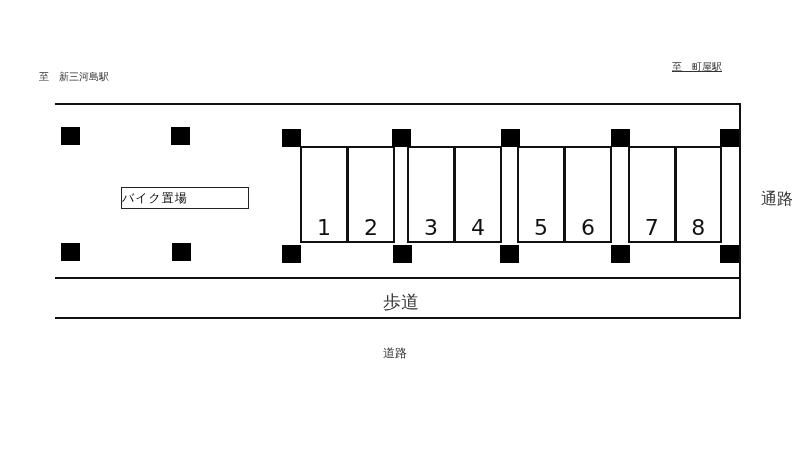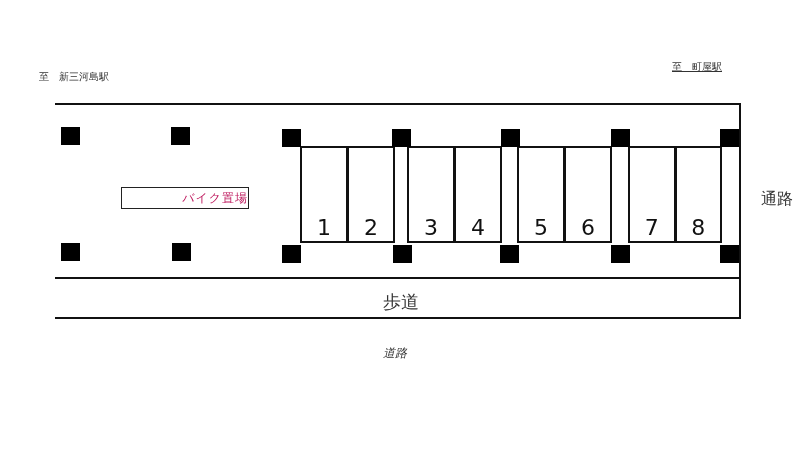--- a/index.html
+++ b/index.html
@@ -8,21 +8,21 @@
   .label { position:absolute; font-size:10px; color:#333; white-space:nowrap; }
   .hline { position:absolute; height:2px; background:#111; }
   .vline { position:absolute; width:2px; background:#111; }
   .pillar { position:absolute; width:19px; height:18px; background:#000; }
   .group { position:absolute; border:2px solid #111; box-sizing:border-box; background:#fff; display:flex; }
   .space { flex:1; position:relative; box-sizing:border-box; }
   .space + .space { border-left:3px solid #111; }
   .space-num { position:absolute; bottom:0px; left:0; right:0; text-align:center;
                font-family:"DejaVu Sans", sans-serif; font-size:22px; line-height:26px; color:#111; }
   .bike-box { position:absolute; border:1.5px solid #222; box-sizing:border-box; background:#fff;
-              font-size:12px; color:#be185d; display:flex; align-items:center; justify-content:flex-end; letter-spacing:1px; }
+              font-size:12px; color:#000000; display:flex; align-items:center; justify-content:flex-start; letter-spacing:1px; }
 </style>
 </head>
 <body>
 
 <div class="label" style="left:39px; top:70px;">至　新三河島駅</div>
 <div class="label" style="left:672px; top:60px;text-decoration:underline;">至　町屋駅</div>
 
 <div class="hline" style="left:55px; top:103px; width:686px;"></div>
 <div class="vline" style="left:739px; top:103px; height:216px;"></div>
 <div class="hline" style="left:55px; top:277px; width:686px;"></div>
@@ -77,13 +77,13 @@
 <div class="pillar" style="left:720px; top:129px;"></div>
 
 <div class="pillar" style="left:282px; top:245px;"></div>
 <div class="pillar" style="left:393px; top:245px;"></div>
 <div class="pillar" style="left:500px; top:245px;"></div>
 <div class="pillar" style="left:611px; top:245px;"></div>
 <div class="pillar" style="left:720px; top:245px;"></div>
 
 <div class="label" style="left:761px; top:189px; font-size:16px;">通路</div>
 <div class="label" style="left:383px; top:290px; font-size:18px;">歩道</div>
-<div class="label" style="left:383px; top:345px; font-size:12px;font-style:italic;">道路</div>
+<div class="label" style="left:383px; top:345px; font-size:12px;">道路</div>
 
 </body></html>

